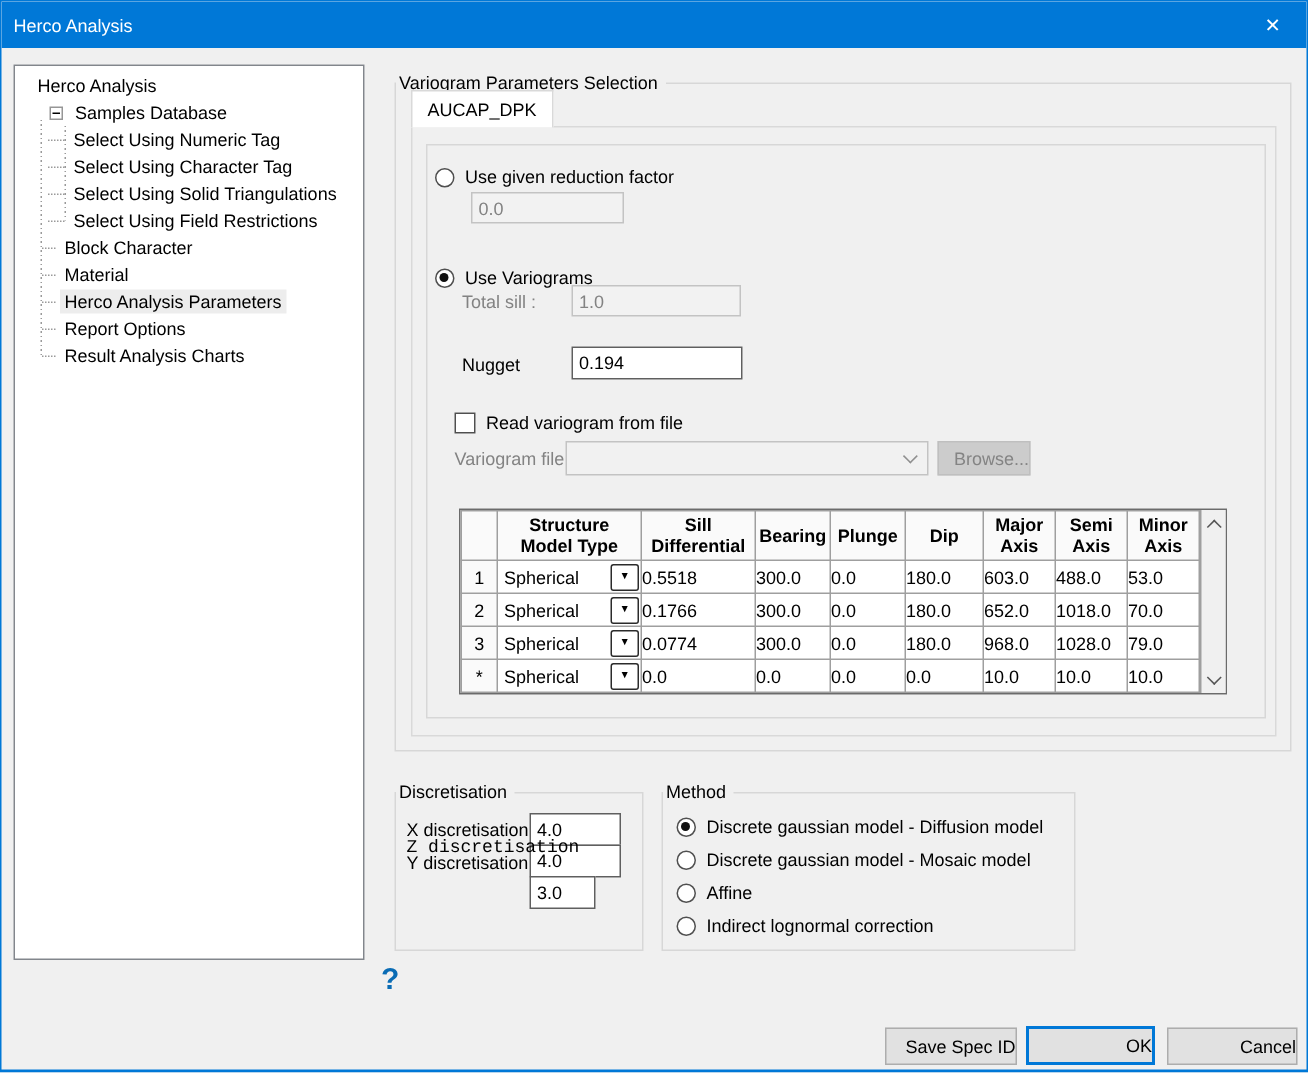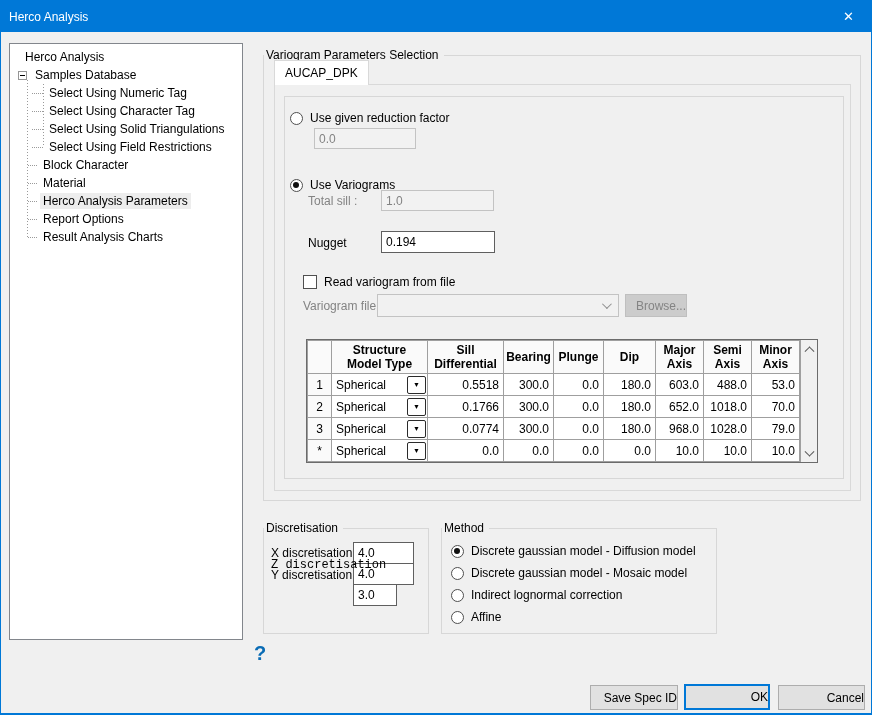--- a/index.html
+++ b/index.html
@@ -12,21 +12,21 @@
               display:flex; align-items:center; }
   .titlebar .title { color:#fff; margin-left:8px; }
   .close-btn { position:absolute; right:0; top:0; width:45px; height:31px; color:#fff;
                display:flex; align-items:center; justify-content:center; font-size:13px; }
   
   .tree-panel { position:absolute; left:8px; top:42px; width:234px; height:597px;
                 background:#fff; border:1px solid #82868c; padding-top:4px; overflow:hidden; }
   .trow { height:18px; display:flex; align-items:center; white-space:nowrap; }
   .trow.lv0 { padding-left:12px; }
   .trow.lv1 { padding-left:18px; }
-  .trow.exp { padding-left:8px; }
+  .trow.exp { padding-left:23px; }
   .trow.lv2 { padding-left:22px; }
   .stub { width:9px; border-top:1px dotted #9a9a9a; margin-right:3px; flex:none; height:0; }
   .lv2 .stub { width:11px; }
   .expander { width:9px; height:9px; border:1px solid #969696; background:#fff; position:relative;
               margin-right:5px; flex:none; }
   .expander::before { content:""; position:absolute; left:1px; right:1px; top:3px;
                       border-top:1px solid #000; }
   .tlabel { padding:1px 3px; }
   .trow.selected .tlabel { background:#ededed; }
   .guide { position:absolute; width:1px;
@@ -70,21 +70,21 @@
   .btn.disabled { background:#cccccc; border-color:#bfbfbf; color:#848484; }
   .btn.default { border:2px solid #0078d7; }
   
   .grid-wrap { position:absolute; left:305px; top:338px; display:flex; border:1px solid #6b6b6b;
                background:#fff; }
   table.grid { border-collapse:collapse; table-layout:fixed; }
   .grid th, .grid td { border:1px solid #9f9f9f; padding:0; font-size:12px; overflow:hidden; }
   .grid th { font-weight:bold; background:#fafafa; text-align:center; height:33px;
              line-height:14px; padding:1px 2px; }
   .grid td { height:22px; background:#fff; }
-  .grid td.num { text-align:right; padding-right:4px; }
+  .grid td.num { text-align:left; padding-right:4px; }
   .grid .rowhdr { background:#fafafa; text-align:center; font-weight:normal; }
   .model-cell { display:flex; align-items:center; height:21px; padding-left:4px; }
   .model-cell .mlabel { flex:1; }
   .dd-btn { width:19px; height:18px; border:1px solid #2b2b2b; border-radius:2px; background:#fff;
             display:flex; align-items:center; justify-content:center; font-size:7px;
             margin-right:1px; flex:none; }
   .vscroll { width:17px; background:#f0f0f0; border-left:1px solid #9f9f9f; display:flex;
              flex-direction:column; justify-content:space-between; }
   .scroll-arrow { height:16px; display:flex; align-items:center; justify-content:center; }
   .chev-up { width:7px; height:7px; border-left:1px solid #555; border-top:1px solid #555;
@@ -323,25 +323,25 @@
     <div class="meth-row">
       <span class="radio checked"></span>
       <span>Discrete gaussian model - Diffusion model</span>
     </div>
     <div class="meth-row">
       <span class="radio"></span>
       <span>Discrete gaussian model - Mosaic model</span>
     </div>
     <div class="meth-row">
       <span class="radio"></span>
-      <span>Indirect lognormal correction</span>
+      <span>Affine</span>
     </div>
     <div class="meth-row">
       <span class="radio"></span>
-      <span>Affine</span>
+      <span>Indirect lognormal correction</span>
     </div>
   </div>
 
   <div class="help">?</div>
   <div class="btn" style="left:589px; top:684px; width:88px; height:25px;">
     <span>Save Spec ID</span>
   </div>
   <div class="btn default" style="left:683px; top:683px; width:86px; height:26px;">
     <span>OK</span>
   </div>

